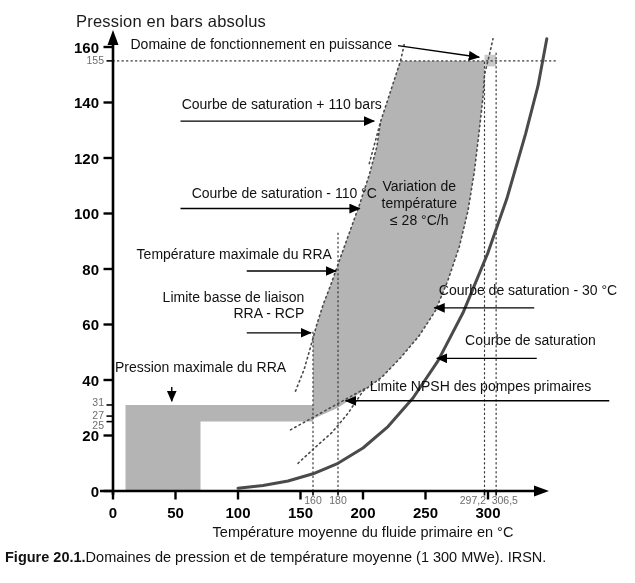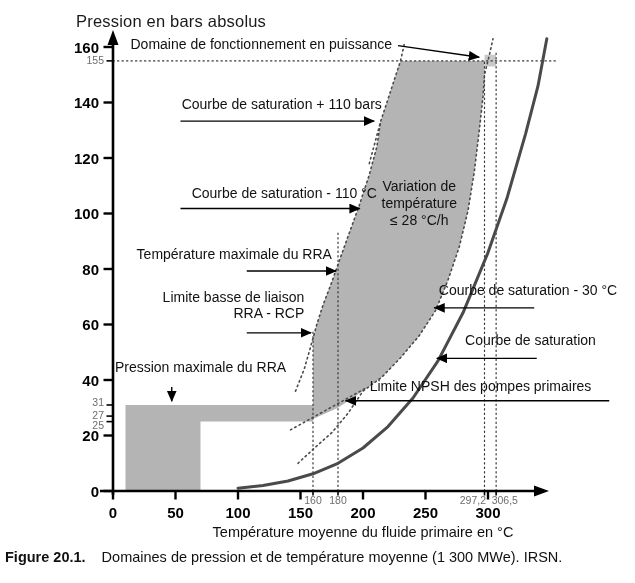--- a/index.html
+++ b/index.html
@@ -2,21 +2,21 @@
 <html><head>
 <meta charset="utf-8">
 <style>
   html,body{margin:0;padding:0;background:#ffffff;}
   .fig{position:relative;width:635px;height:583px;background:#fff;overflow:hidden;
        font-family:"Liberation Sans", sans-serif;}
   .ytitle{position:absolute;left:76px;top:12px;font-size:16.5px;color:#1a1a1a;letter-spacing:.2px;}
   .chart{position:absolute;left:0;top:0;}
   .caption{position:absolute;left:5px;top:549px;font-size:14.5px;color:#111;}
   .caption .b{font-weight:bold;text-align:right;}
-  .caption span + span{margin-left:16px;}
+  .caption span + span{margin-left:0;}
   svg text{font-family:"Liberation Sans", sans-serif;}
 </style>
 </head>
 <body>
 
 <div class="fig">
   <svg class="chart" width="635" height="545" viewBox="0 0 635 545" xmlns="http://www.w3.org/2000/svg">
       <defs>
         <marker id="arr" markerWidth="9" markerHeight="8" refX="7.5" refY="3.5" orient="auto">
           <path d="M0,0 L8,3.5 L0,7 Z" fill="#000"></path>

